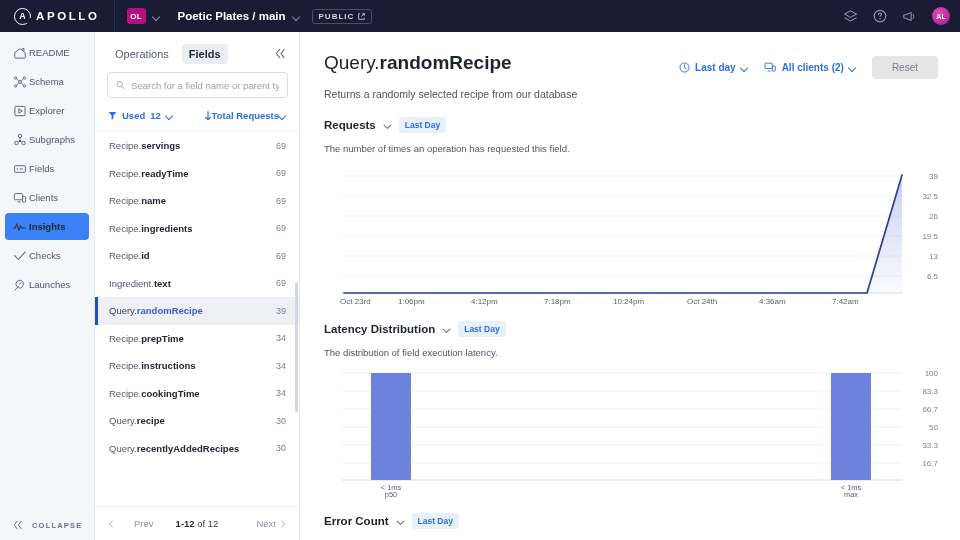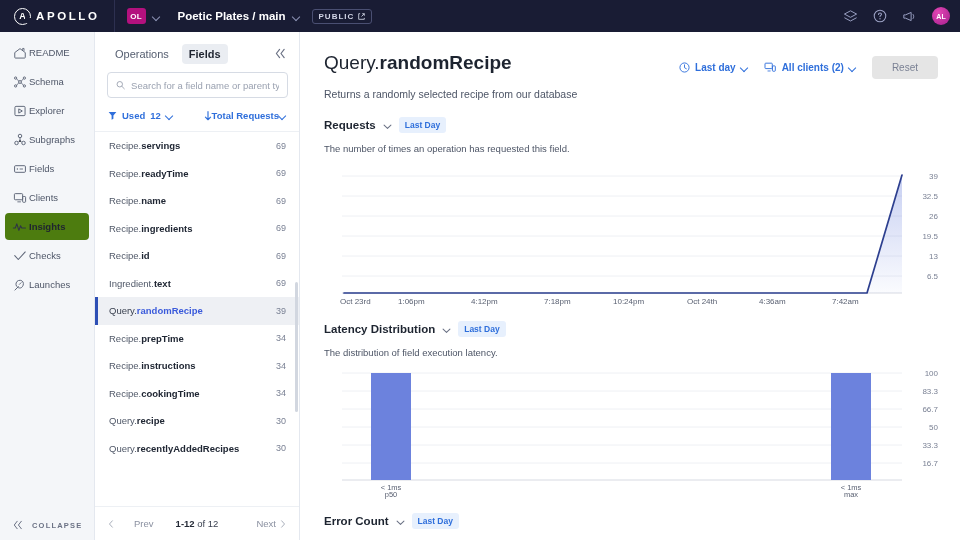--- a/index.html
+++ b/index.html
@@ -69,21 +69,21 @@
     display: flex; flex-direction: column; padding-top: 6px;
     position: relative;
   }
   .nav-item {
     display: flex; align-items: center; gap: 2px;
     height: 27px; margin: 1px 5px; padding-left: 7px;
     border-radius: 4px; color: #4e5668; font-size: 9.5px;
     cursor: pointer;
   }
   .nav-item .ni-ico { width: 15px; height: 15px; display:flex; align-items:center; justify-content:center; color:#5d6577; }
-  .nav-item.active { background: #4d7c0f; font-weight: 700; color:#1f2430; }
+  .nav-item.active { background: #3b82f6; font-weight: 700; color:#1f2430; }
   .nav-item.active .ni-ico { color:#2f3545; }
   .nav-collapse {
     margin-top: auto; margin-bottom: 10px; display:flex; align-items:center; gap:8px;
     padding-left: 12px; color:#6b7285; font-size:7.5px; letter-spacing:1.2px; font-weight:600;
     cursor:pointer;
   }
 
   
   .panel {
     width: 205px; flex: 0 0 205px; background: #fff;

